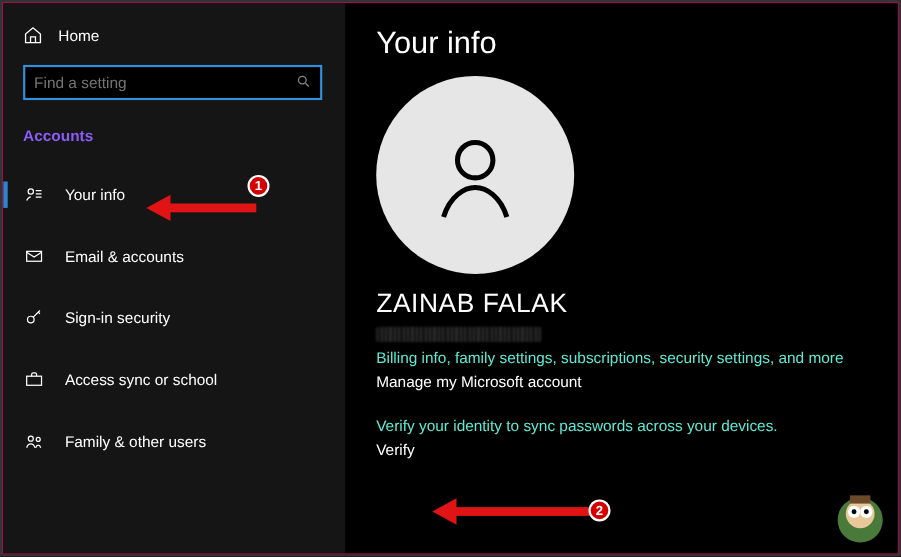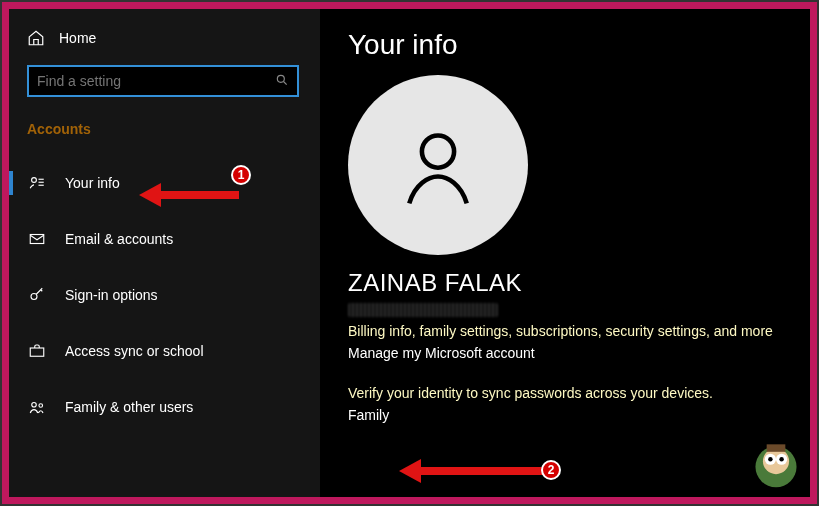--- a/index.html
+++ b/index.html
@@ -1,20 +1,20 @@
 <!DOCTYPE html>
 <html><head>
 <meta charset="utf-8">
 <style>
   * { margin: 0; padding: 0; box-sizing: border-box; font-family: "Segoe UI", Arial, sans-serif; }
   body { background: #333; width: 819px; height: 506px; overflow: hidden; }
   .window {
     width: 815px; height: 502px; margin: 2px;
     background: #000; display: flex; position: relative;
-    border: 7px solid #be185d;
+    border: 1px solid #be185d;
   }
   
   .sidebar {
     width: 311px; height: 100%;
     background: #151515;
     padding: 12px 0 0 0;
     color: #fff;
     flex-shrink: 0;
   }
   .home-row {
@@ -30,21 +30,21 @@
     display: flex; align-items: center; justify-content: space-between;
     padding: 0 8px;
   }
   .search input {
     background: transparent; border: none; outline: none;
     color: #fef9c3; font-size: 14px; width: 230px;
   }
   .search .mag { color: #888; font-size: 13px; }
   .section-title {
     padding: 18px 8px 10px 18px;
-    font-size: 14px; font-weight: 600; color: #a16207;
+    font-size: 14px; font-weight: 600; color: #8b5cf6;
   }
   .nav { margin-top: 14px; }
   .nav-item {
     display: flex; align-items: center; gap: 18px;
     padding: 12px 18px; font-size: 14px; color: #fff;
     position: relative; cursor: default;
     margin-bottom: 12px;
   }
   .nav-item.active::before {
     content: ""; position: absolute; left: 0; top: 10px; bottom: 10px;
@@ -63,21 +63,21 @@
     margin-bottom: 14px;
   }
   .avatar svg { width: 92px; height: 92px; }
   .username { font-size: 24px; font-weight: 400; letter-spacing: 0.5px; }
   .email-blur {
     width: 150px; height: 14px; margin: 6px 0;
     background: repeating-linear-gradient(90deg,#2a2a2a,#2a2a2a 2px,#111 2px,#111 4px);
     filter: blur(1px); border-radius: 2px;
   }
   .role { font-size: 14px; color: #c7c7c7; margin-bottom: 26px; }
-  .desc { font-size: 14px; color: #fef9c3; margin-bottom: 6px; }
+  .desc { font-size: 14px; color: #5eead4; margin-bottom: 6px; }
   .link { font-size: 14px; color: #ffffff; cursor: pointer; }
   .spacer { height: 24px; }
   
   .arrow {
     position: absolute;
     pointer-events: none;
   }
   .arrow-body {
     height: 8px; background: #e01414;
   }
@@ -148,21 +148,21 @@
         </span>
         <span>Email &amp; accounts</span>
       </div>
       <div class="nav-item">
         <span class="icon">
           <svg viewBox="0 0 24 24" width="18" height="18" fill="none" stroke="#fff" stroke-width="1.5">
               <circle cx="8" cy="14" r="4"></circle>
               <path d="M11 11l8-8M17 5l2 2"></path>
             </svg>
         </span>
-        <span>Sign-in options</span>
+        <span>Sign-in security</span>
       </div>
       <div class="nav-item">
         <span class="icon">
           <svg viewBox="0 0 24 24" width="18" height="18" fill="none" stroke="#fff" stroke-width="1.5">
               <rect x="3" y="8" width="18" height="11"></rect>
               <path d="M9 8V6a2 2 0 0 1 2-2h2a2 2 0 0 1 2 2v2"></path>
             </svg>
         </span>
         <span>Access sync or school</span>
       </div>
@@ -191,21 +191,21 @@
 
     <div class="username">ZAINAB FALAK</div>
     <div class="email-blur"></div>
 
     <div class="desc">Billing info, family settings, subscriptions, security settings, and more</div>
     <div class="link">Manage my Microsoft account</div>
 
     <div class="spacer"></div>
 
     <div class="desc">Verify your identity to sync passwords across your devices.</div>
-    <div class="link">Family</div>
+    <div class="link">Verify</div>
   </div>
 
   <div class="arrow" style="left:150px; top:182px; width:80px;">
     <div class="arrow-head"></div>
     <div class="arrow-body" style="width:80px;"></div>
     <div class="badge" style="right:-12px; top:-26px;">1</div>
   </div>
 
   <div class="arrow" style="left:410px; top:458px; width:130px;">
     <div class="arrow-head"></div>

